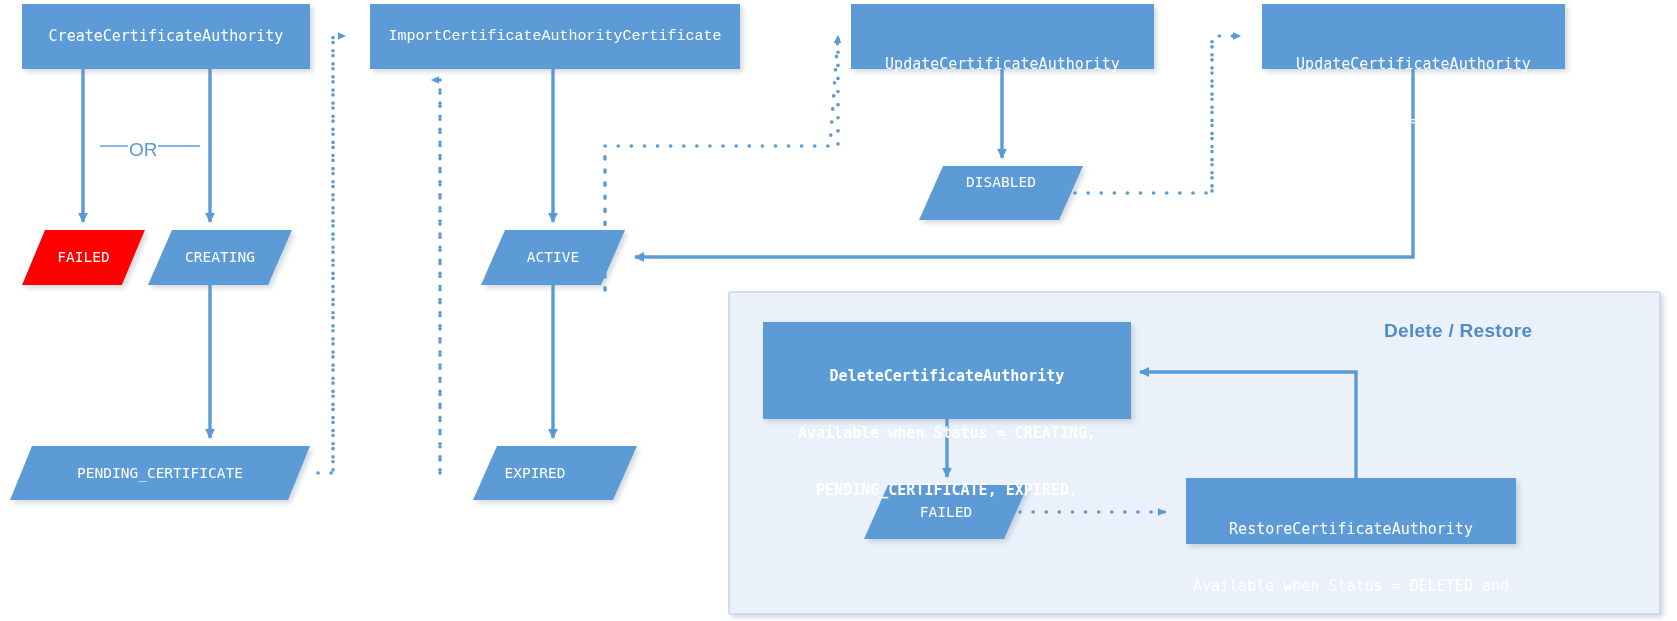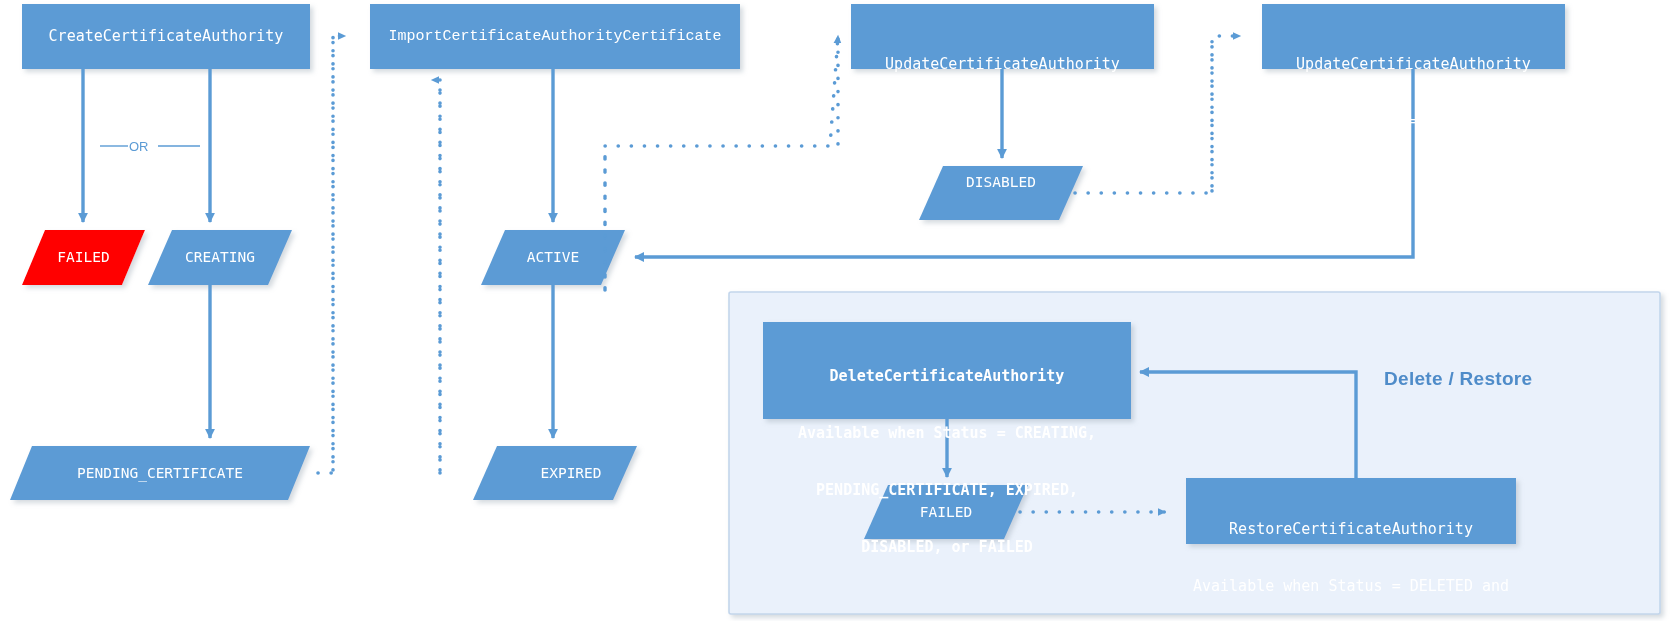--- a/index.html
+++ b/index.html
@@ -4,21 +4,21 @@
 <style>
   html,body{margin:0;padding:0;background:#ffffff;}
   body{width:1677px;height:621px;position:relative;overflow:hidden;
        font-family:"DejaVu Sans Mono","Liberation Mono",monospace;}
   #stage{position:absolute;left:0;top:0;width:1677px;height:621px;}
   svg{position:absolute;left:0;top:0;width:1677px;height:621px;overflow:visible;}
   .lbl{position:absolute;color:#ffffff;font-family:"DejaVu Sans Mono","Liberation Mono",monospace;
        font-size:15px;line-height:19px;text-align:center;white-space:pre;letter-spacing:0px;
        pointer-events:none;}
   .lbl.state{font-size:14.5px;}
-  .or-lbl{position:absolute;color:#5B9BD5;font-family:"Liberation Sans",sans-serif;font-size:13px;}
+  .or-lbl{position:absolute;color:#5B9BD5;font-family:"Liberation Sans",sans-serif;font-size:19px;}
   .panel-title{position:absolute;color:#4F8CC9;font-family:"Liberation Sans",sans-serif;
                font-size:19px;font-weight:bold;letter-spacing:.3px;}
 </style>
 </head>
 <body>
 
 <div id="stage">
 
   <svg viewBox="0 0 1677 621">
     <defs>
@@ -95,34 +95,33 @@
 
   <div class="lbl" style="left:1262px;top:17px;width:303px;">
     <div>UpdateCertificateAuthority</div>
     <div>Status = ACTIVE</div>
   </div>
 
   <div class="lbl" style="left:763px;top:329px;width:368px;font-weight:bold;">
     <div>DeleteCertificateAuthority</div>
     <div>Available when Status = CREATING,</div>
     <div>PENDING_CERTIFICATE, EXPIRED,</div>
-    <div>DISABLED, or FAILED</div>
   </div>
 
   <div class="lbl" style="left:1186px;top:482px;width:330px;">
     <div>RestoreCertificateAuthority</div>
     <div>Available when Status = DELETED and</div>
     
   </div>
 
   <div class="lbl state" style="left:22px;top:248px;width:123px;"><span>FAILED</span></div>
   <div class="lbl state" style="left:150px;top:248px;width:140px;"><span>CREATING</span></div>
   <div class="lbl state" style="left:12px;top:464px;width:296px;"><span>PENDING_CERTIFICATE</span></div>
   <div class="lbl state" style="left:483px;top:248px;width:140px;"><span>ACTIVE</span></div>
-  <div class="lbl state" style="left:491px;top:464px;width:160px;"><span>EXPIRED</span></div>
+  <div class="lbl state" style="left:455px;top:464px;width:160px;"><span>EXPIRED</span></div>
   <div class="lbl state" style="left:921px;top:173px;width:160px;"><span>DISABLED</span></div>
   <div class="lbl state" style="left:866px;top:503px;width:160px;"><span>FAILED</span></div>
 
   <div class="or-lbl" style="left:129px;top:139px;"><span>OR</span></div>
 
-  <div class="panel-title" style="left:1384px;top:320px;margin-top:48px;"><span>Delete / Restore</span></div>
+  <div class="panel-title" style="left:1384px;top:320px;"><span>Delete / Restore</span></div>
 
 </div>
 
 </body></html>

